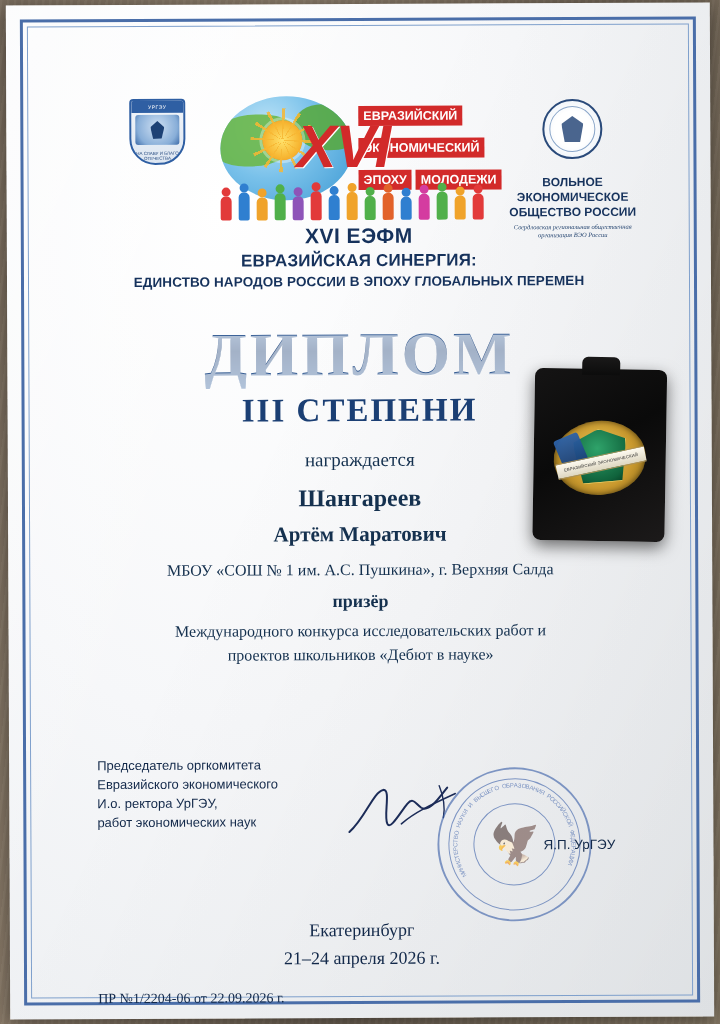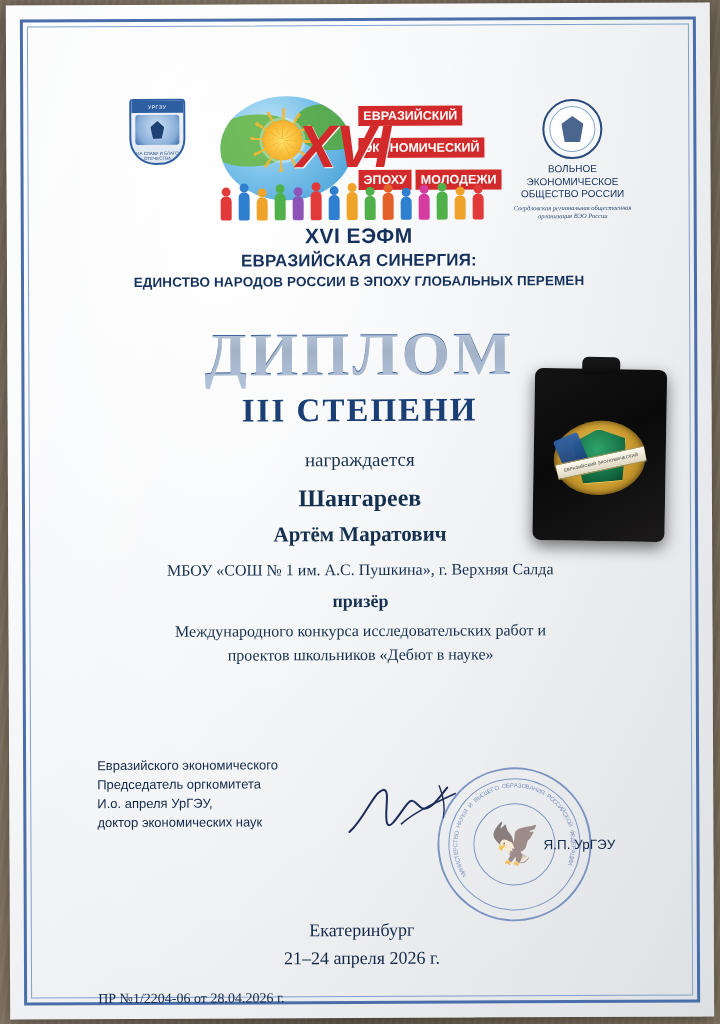--- a/index.html
+++ b/index.html
@@ -288,24 +288,24 @@
     content: "";
     position: absolute;
     left: 50%; top: 50%;
     width: 22px; height: 26px;
     margin: -13px 0 0 -11px;
     background: #2a4a7a;
     clip-path: polygon(50% 0%, 100% 30%, 85% 100%, 15% 100%, 0% 30%);
     opacity: .85;
   }
   .logo-voeo .cap1 {
-    margin-top: 4px;
-    font-family: "Liberation Sans", sans-serif;
-    font-size: 10px;
-    font-weight: normal;
+    margin-top: 16px;
+    font-family: "Liberation Sans", sans-serif;
+    font-size: 12px;
+    font-weight: bold;
     color: #16325c;
     line-height: 1.25;
   }
   .logo-voeo .cap2 {
     margin-top: 3px;
     font-family: "Liberation Serif", serif;
     font-style: italic;
     font-size: 6.5px;
     color: #2b4a74;
     line-height: 1.3;
@@ -661,24 +661,24 @@
     <div class="degree">III СТЕПЕНИ</div>
     <div class="awarded">награждается</div>
     <div class="name1">Шангареев</div>
     <div class="name2">Артём Маратович</div>
     <div class="school">МБОУ «СОШ № 1 им. А.С. Пушкина», г. Верхняя Салда</div>
     <div class="prize">призёр</div>
     <div class="contest1">Международного конкурса исследовательских работ и</div>
     <div class="contest2">проектов школьников «Дебют в науке»</div>
 
     <div class="sig-block">
+      <div>Председатель оргкомитета</div>
       <div>Евразийского экономического</div>
-      <div>Председатель оргкомитета</div>
-      <div>И.о. апреля УрГЭУ,</div>
-      <div>доктор экономических наук</div>
+      <div>И.о. ректора УрГЭУ,</div>
+      <div>работ экономических наук</div>
     </div>
 
     <svg class="signature" viewBox="0 0 140 70">
       <path d="M6,54 C22,40 30,14 40,12 C48,11 40,38 44,46 C47,52 56,36 64,26 C70,19 72,26 78,30 C86,35 96,20 104,10" stroke="#1c2c58" stroke-width="2" fill="none" stroke-linecap="round"></path>
       <path d="M58,46 C72,34 90,26 112,16" stroke="#1c2c58" stroke-width="1.6" fill="none" stroke-linecap="round"></path>
       <path d="M96,8 C100,18 102,30 100,40" stroke="#1c2c58" stroke-width="1.4" fill="none" stroke-linecap="round"></path>
     </svg>
 
     <div class="stamp">
       <div class="stamp-eagle">🦅</div>
@@ -753,16 +753,16 @@
       <div class="badge">
         <div class="badge-wreath"></div>
         <div class="badge-shield"></div>
         <div class="badge-blue"></div>
         <div class="badge-ribbon">ЕВРАЗИЙСКИЙ ЭКОНОМИЧЕСКИЙ ФОРУМ</div>
       </div>
     </div>
 
     <div class="city">Екатеринбург</div>
     <div class="dates">21–24 апреля 2026 г.</div>
-    <div class="order">ПР №1/2204-06 от 28.04.2026 г.</div>
+    <div class="order">ПР №1/2204-06 от 22.09.2026 г.</div>
 
   </div>
 </div>
 
 </body></html>

